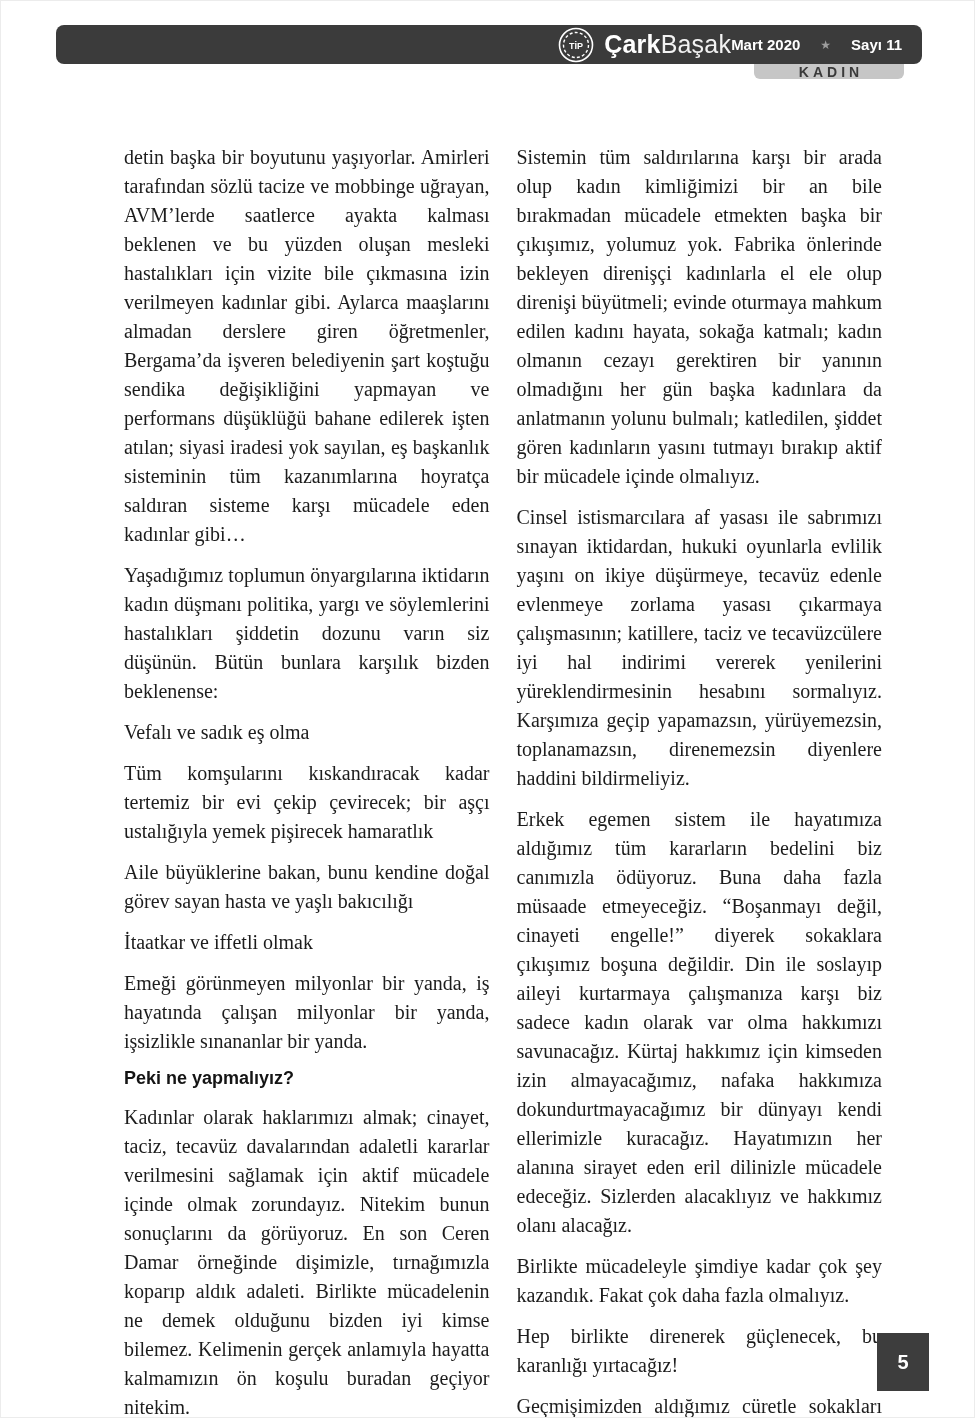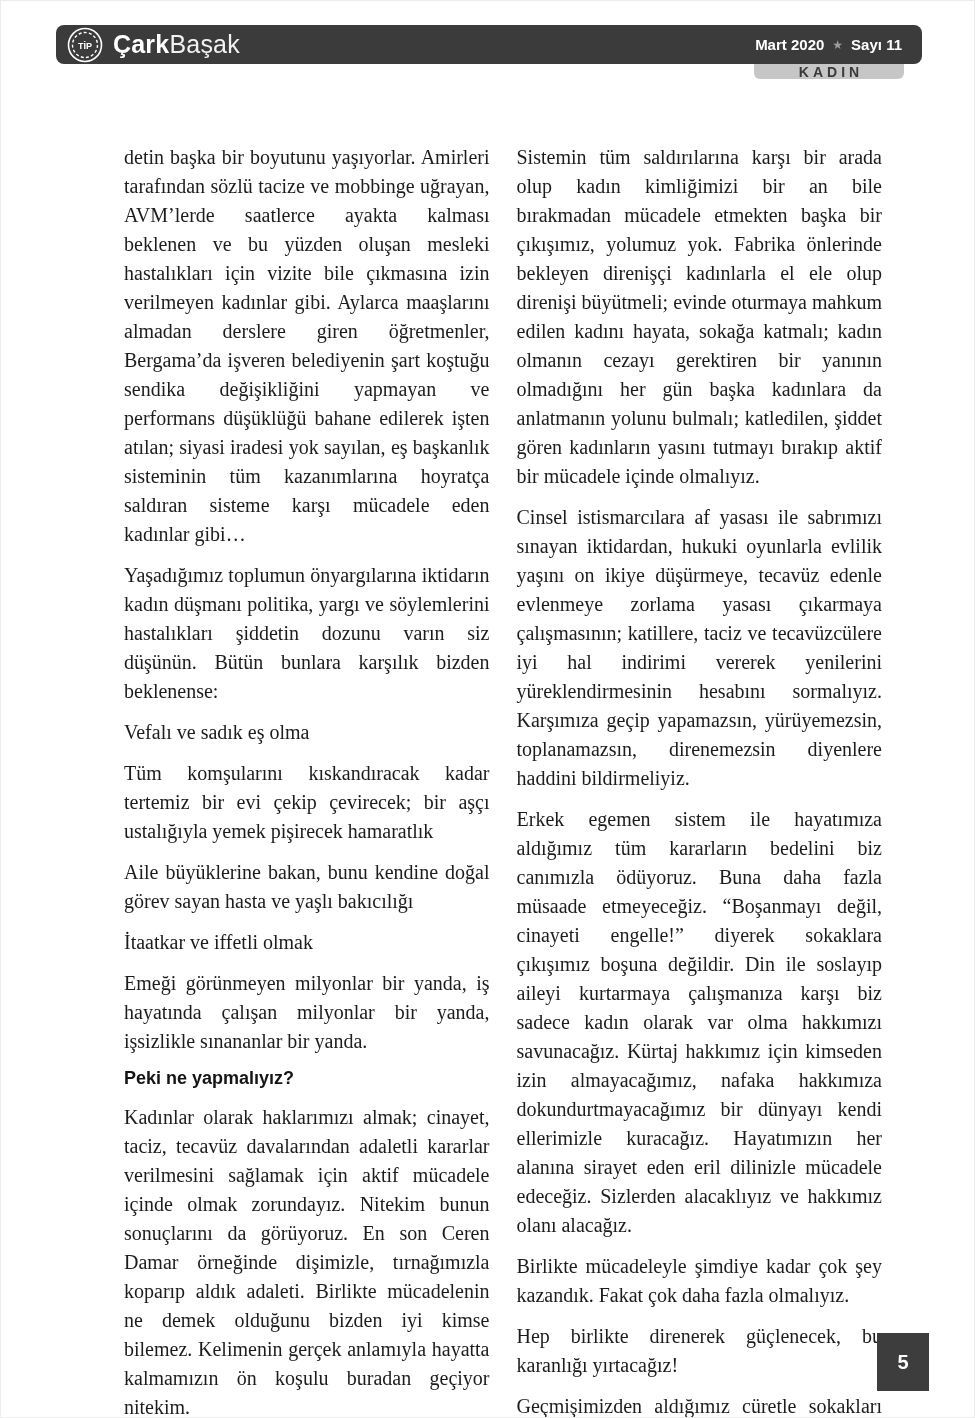--- a/index.html
+++ b/index.html
@@ -18,35 +18,35 @@
   }
   
   .topbar {
     position: absolute;
     left: 55px; top: 24px;
     width: 866px; height: 39px;
     background: #3b3b3b;
     border-radius: 8px;
     display: flex;
     align-items: center;
-    justify-content: space-between;
+    justify-content: flex-end;
     padding: 0 20px 0 10px;
     font-family: "Liberation Sans", sans-serif;
     color: #ffffff;
   }
   .brand { display: flex; align-items: center; gap: 9px; }
   .logo-wrap {
     width: 38px; height: 38px;
     display: flex; align-items: center; justify-content: center;
   }
   .brand-name { font-size: 25px; letter-spacing: 0.2px; }
   .brand-name .bold { font-weight: 700; }
   .brand-name .light { font-weight: 400; color: #f2f2f2; }
   .issue {
-    display: flex; align-items: center; gap: 8px;
+    display: flex; align-items: center; gap: 20px;
     font-size: 15px; font-weight: 700;
   }
   .issue .star { color: #9d9d9d; font-size: 12px; font-weight: 400; }
   
   .tab {
     position: absolute;
     right: 70px; top: 63px;
     width: 150px; height: 15px;
     background: #c6c6c6;
     color: #3a3a3a;

